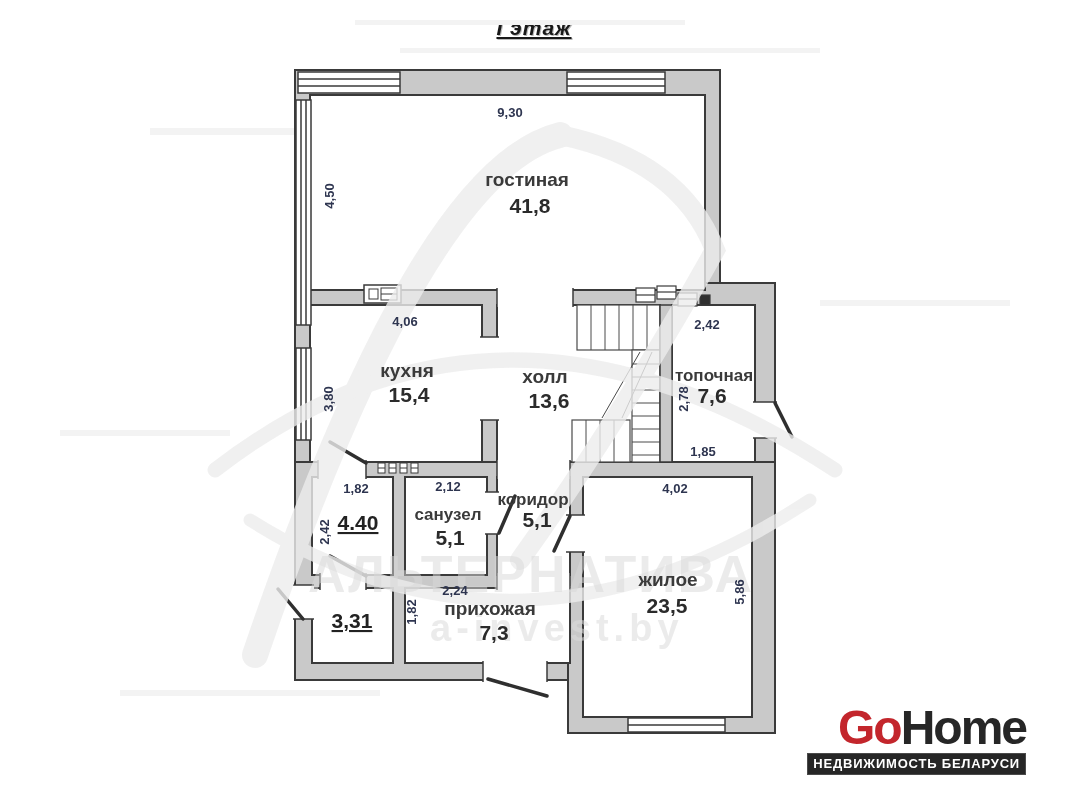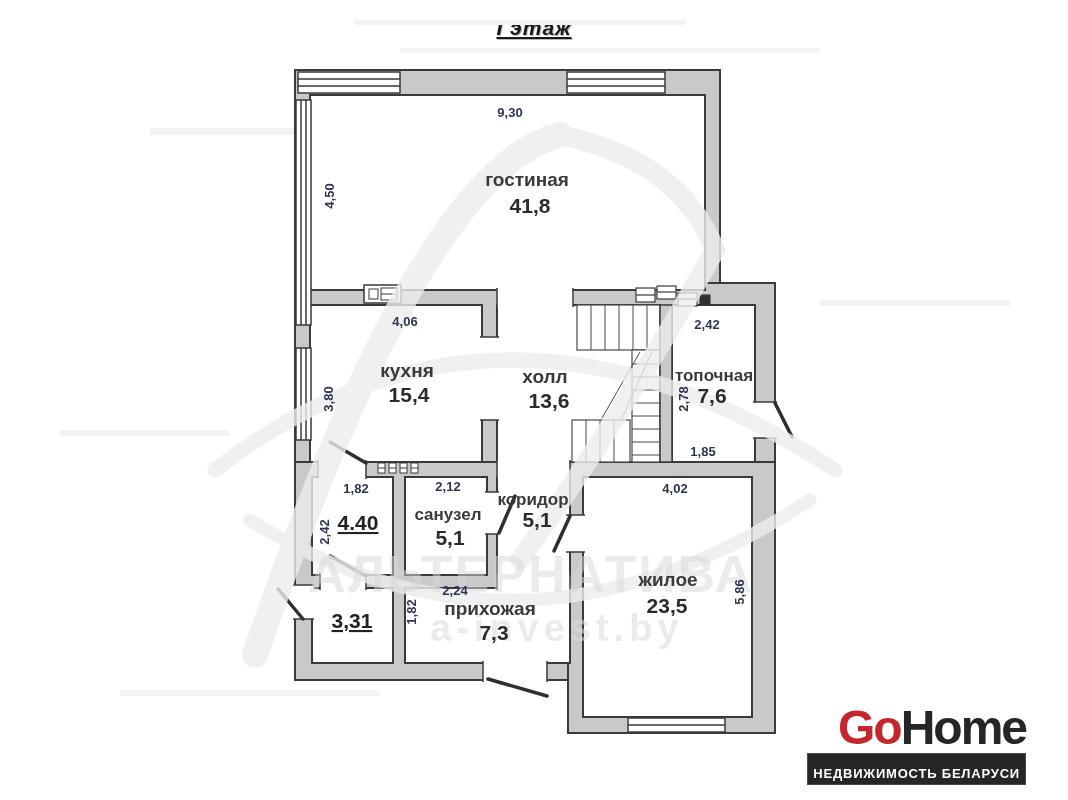--- a/index.html
+++ b/index.html
@@ -17,21 +17,21 @@
   .porch-num{font-size:21px;font-weight:bold;fill:#222;text-decoration:underline;}
   .wm-text{font-size:52px;font-weight:bold;fill:#d9d9d9;opacity:.5;letter-spacing:2px;}
   .wm-text2{font-size:38px;font-weight:bold;fill:#dcdcdc;opacity:.55;letter-spacing:5px;}
   
   .logo{position:absolute;left:826px;top:704px;width:200px;display:flex;
         flex-direction:column;align-items:flex-end;}
   .logo-text{font-size:48px;line-height:1.0;font-weight:bold;letter-spacing:-2px;white-space:nowrap;margin-left:24px;}
   .logo-go{color:#c3262c;}
   .logo-home{color:#262626;}
   .logo-bar{margin-top:1px;background:#262626;color:#ffffff;font-size:13px;font-weight:bold;
-        letter-spacing:.8px;padding:13px 6px 4px 6px;white-space:nowrap;
+        letter-spacing:.8px;padding:3px 6px 4px 6px;white-space:nowrap;
         box-shadow:inset 0 0 0 1px #4a4a4a;}
 </style>
 </head>
 <body>
 
 <div class="page">
 
   <div class="plan-title">I этаж</div>
 
   <svg width="1068" height="800" viewBox="0 0 1068 800">

